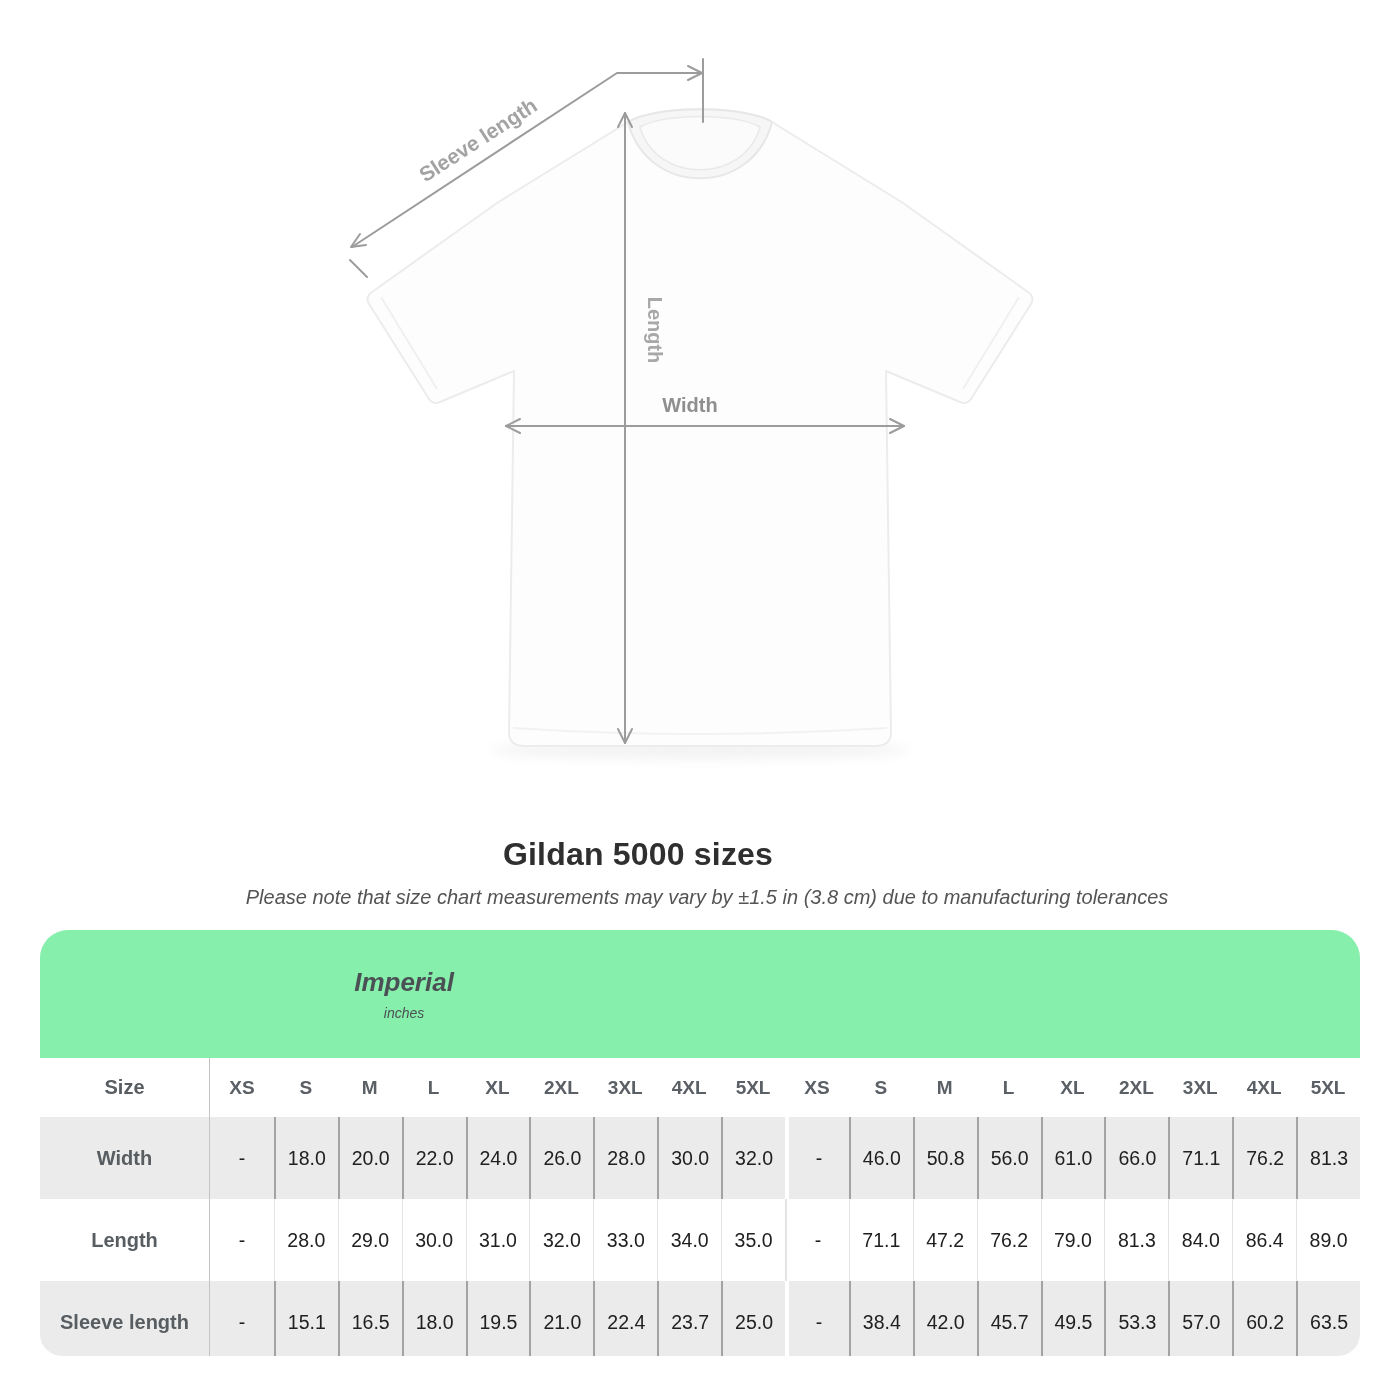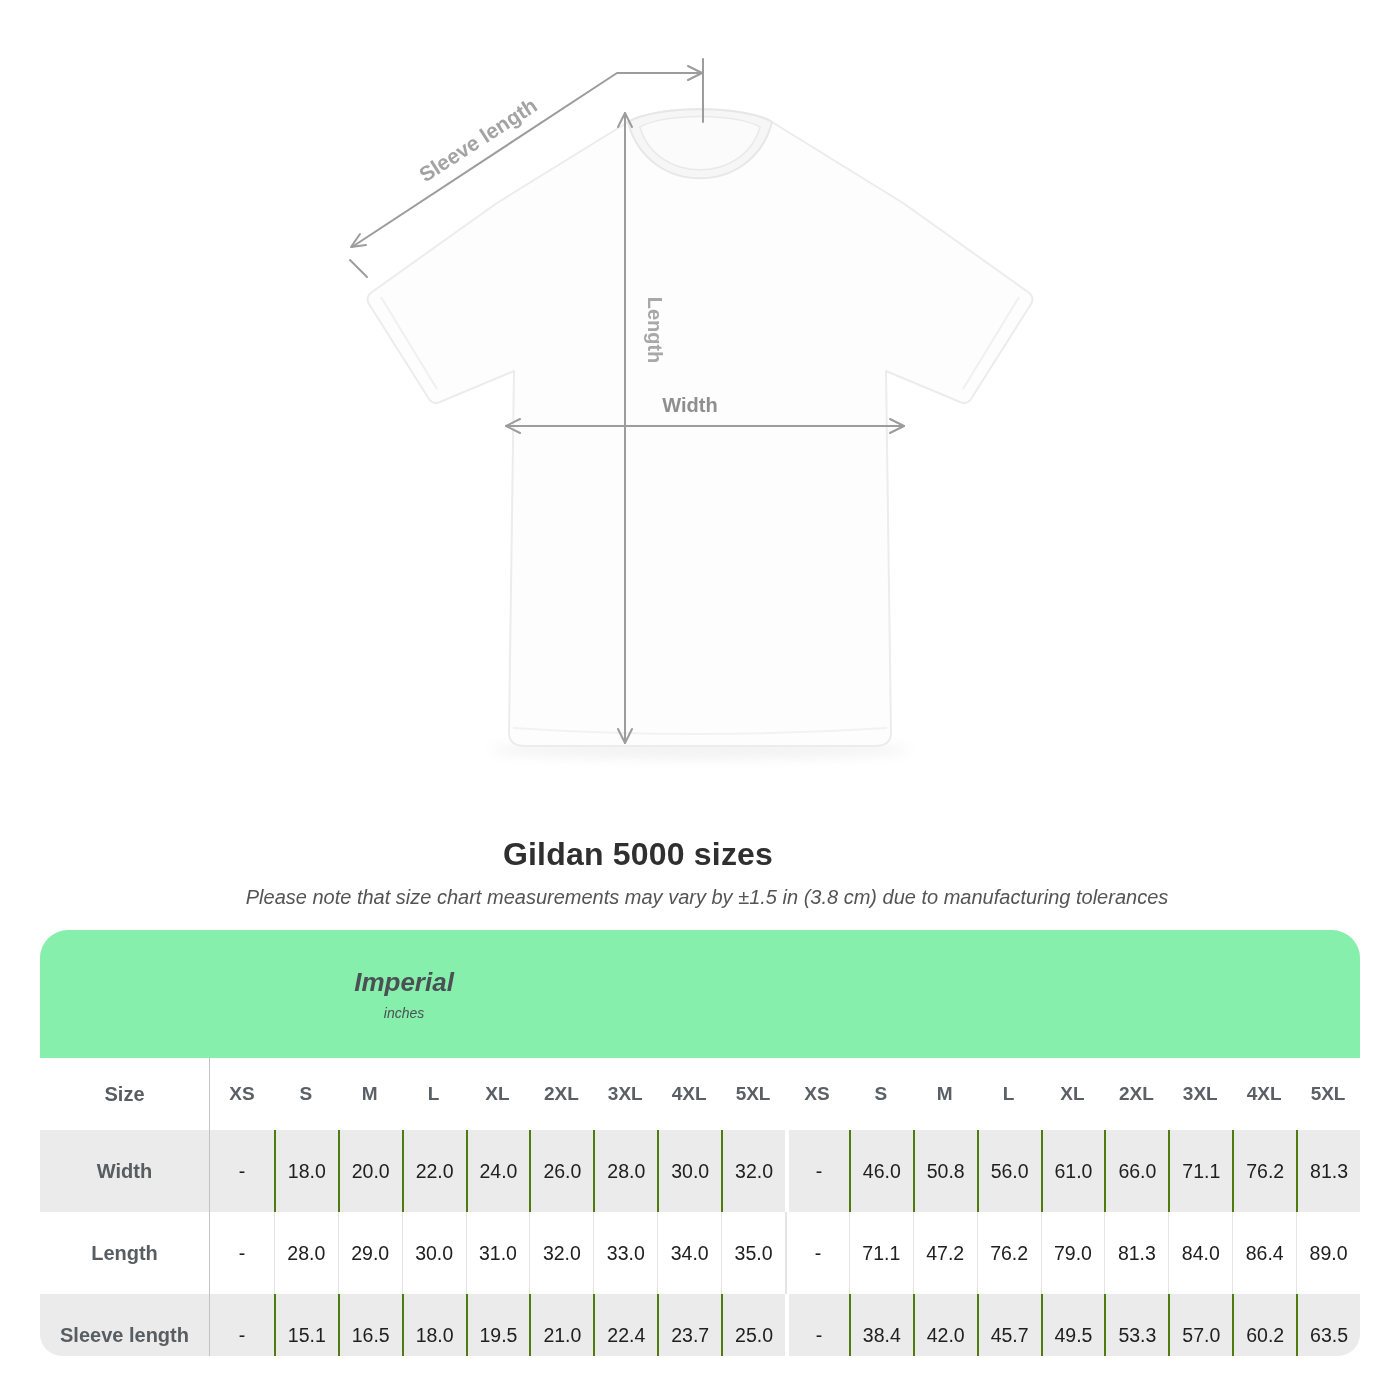--- a/index.html
+++ b/index.html
@@ -24,33 +24,33 @@
     position:absolute;left:40px;top:930px;width:1320px;height:426px;
     border-radius:28px 28px 22px 22px;overflow:hidden;background:#ffffff;
   }
   .unit-header{
     display:grid;grid-template-columns:745fr 575fr;height:128px;background:#86efac;gap:30px;
   }
   .unit{display:flex;flex-direction:column;align-items:center;justify-content:center;gap:7px;}
   .unit-name{font-size:26px;font-weight:bold;font-style:italic;color:#4b5054;}
   .unit-sub{font-size:14px;font-style:italic;color:#4b5054;}
   .trow{display:grid;grid-template-columns:170px repeat(18,1fr);}
-  .trow.header-row{height:72px;background:#ffffff;}
+  .trow.header-row{height:59px;background:#ffffff;}
   .trow.body-row{height:82px;}
   .trow.white{background:#ffffff;}
   .trow.gray{background:#ebebeb;}
   .cell{display:flex;align-items:center;justify-content:center;}
   .label-cell{
     font-weight:bold;color:#585d61;font-size:20px;border-right:1px solid #c3c3c3;
   }
   .head{font-weight:bold;color:#5a6065;font-size:19px;}
   .val{font-size:19.5px;color:#202020;}
   
   .trow.white > .cell:nth-child(n+3){border-left:1px solid #e4e4e4;}
-  .trow.gray  > .cell:nth-child(n+3){border-left:2px solid #4d7c0f;}
+  .trow.gray  > .cell:nth-child(n+3){border-left:2px solid #a3a3a3;}
   
   .trow.white > .cell:nth-child(11){border-left:2px solid #e4e4e4;}
   .trow.gray  > .cell:nth-child(11){border-left:4px solid #ffffff;}
 </style>
 </head>
 <body>
 
 <div class="sheet">
 
   <svg class="diagram" viewBox="0 0 1400 800" aria-hidden="true">

